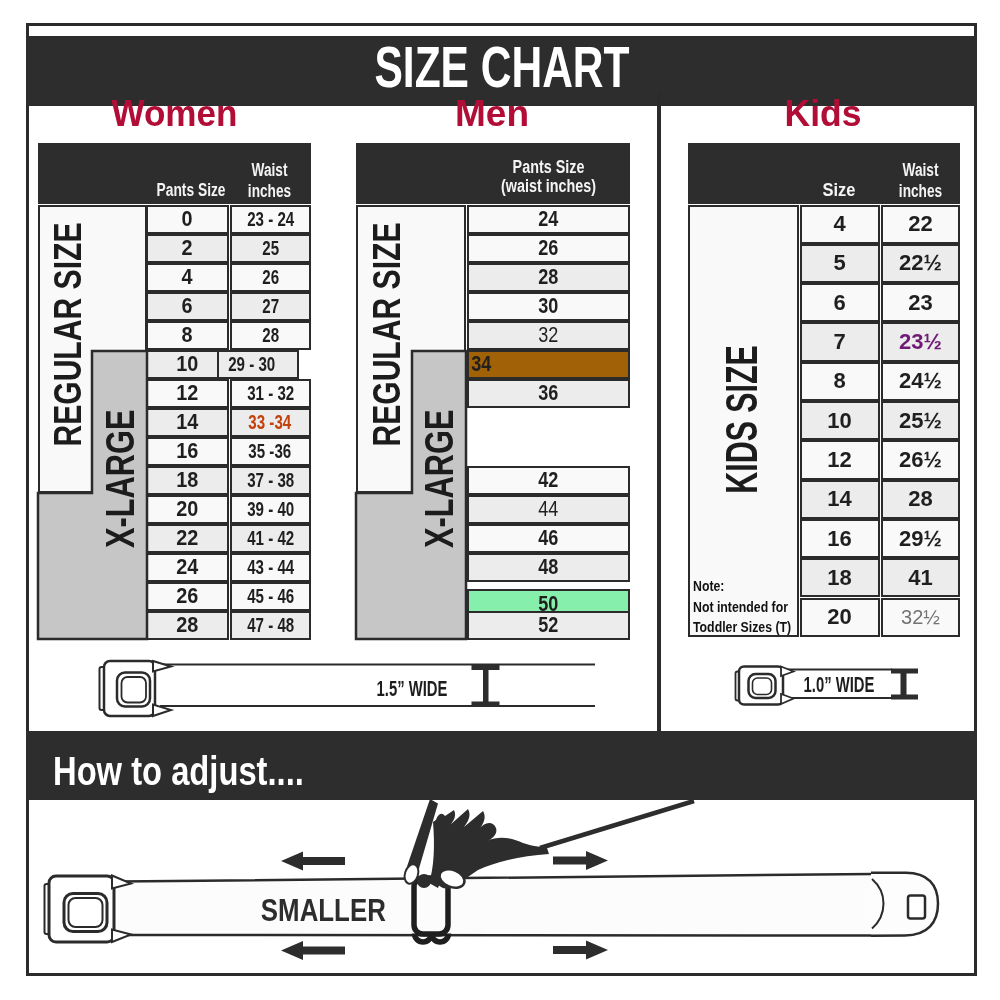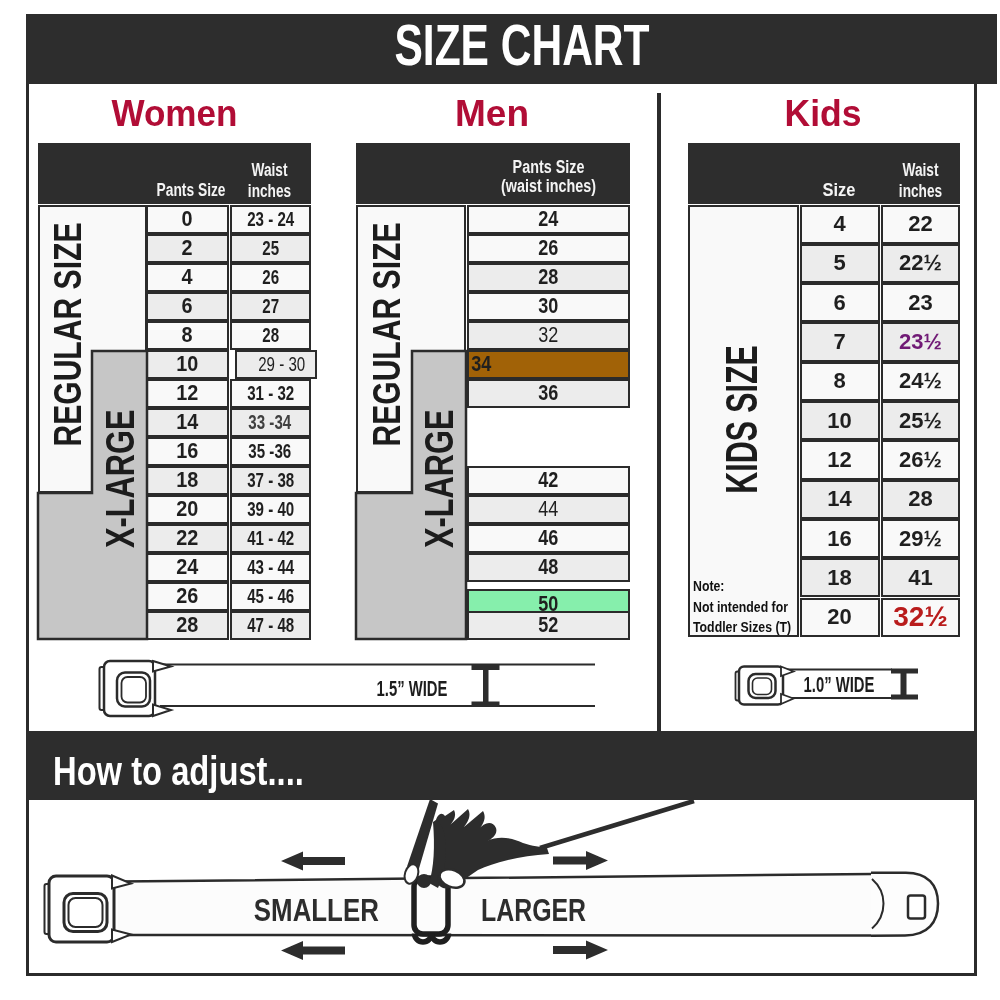--- a/index.html
+++ b/index.html
@@ -1,21 +1,21 @@
 <!DOCTYPE html>
 <html><head><meta charset="utf-8"><style>
 html,body{margin:0;padding:0;background:#ffffff;}
 body{width:1000px;height:1000px;font-family:"Liberation Sans",sans-serif;-webkit-font-smoothing:antialiased;}
 .abs{position:absolute;}
 </style></head><body>
 <div style="position:relative;width:1000px;height:1000px;overflow:hidden;">
 
 <div class="abs" style="left:26px;top:23px;width:951px;height:953px;border:3.5px solid #2b2b2b;box-sizing:border-box;"></div>
 
-<div class="abs" style="left:26px;top:14px;width:951px;height:70px;background:#2d2d2d;display:flex;align-items:center;justify-content:center;padding-left:20px;">
+<div class="abs" style="left:26px;top:36px;width:951px;height:70px;background:#2d2d2d;display:flex;align-items:center;justify-content:center;">
       <span style="color:#fff;font-weight:bold;font-size:58px;transform:translateY(-5px) scaleX(0.733);letter-spacing:0px;">SIZE CHART</span>
     </div>
 
 <div class="abs" style="left:74px;top:93px;width:200px;text-align:center;font-weight:bold;font-size:37px;color:#b10d36;"><span style="display:inline-block;transform:scaleX(0.948);">Women</span></div>
 
 <div class="abs" style="left:392px;top:93px;width:200px;text-align:center;font-weight:bold;font-size:37px;color:#b10d36;">Men</div>
 
 <div class="abs" style="left:723px;top:93px;width:200px;text-align:center;font-weight:bold;font-size:37px;color:#b10d36;"><span style="display:inline-block;transform:scaleX(0.96);">Kids</span></div>
 
 <div class="abs" style="left:657px;top:93px;width:4px;height:638px;background:#2b2b2b;"></div>
@@ -65,37 +65,37 @@
     </div>
 
 <div style="position:absolute;left:229.5px;top:320.5px;width:81.5px;height:29.0px;background:#f9f9f9;border:2.5px solid #2b2b2b;box-sizing:border-box;display:flex;align-items:center;justify-content:center;font-weight:bold;font-size:21px;color:#1f1f1f;">
       <span style="display:inline-block;transform:scaleX(0.72);">28</span>
     </div>
 
 <div style="position:absolute;left:146px;top:349.5px;width:83px;height:29.0px;background:#ececec;border:2.5px solid #2b2b2b;box-sizing:border-box;display:flex;align-items:center;justify-content:center;font-weight:bold;font-size:22px;color:#1f1f1f;">
       <span style="display:inline-block;transform:scaleX(0.9);">10</span>
     </div>
 
-<div style="position:absolute;left:235px;top:349.5px;width:81.5px;height:29.0px;background:#ececec;border:2.5px solid #2b2b2b;box-sizing:border-box;display:flex;align-items:center;justify-content:flex-end;font-weight:normal;font-size:21px;color:#1f1f1f;">
+<div style="position:absolute;left:217px;top:349.5px;width:81.5px;height:29.0px;background:#ececec;border:2.5px solid #2b2b2b;box-sizing:border-box;display:flex;align-items:center;justify-content:flex-start;font-weight:bold;font-size:21px;color:#1f1f1f;">
       <span style="display:inline-block;transform:scaleX(0.72);">29 - 30</span>
     </div>
 
 <div style="position:absolute;left:146px;top:378.5px;width:83px;height:29.0px;background:#f9f9f9;border:2.5px solid #2b2b2b;box-sizing:border-box;display:flex;align-items:center;justify-content:center;font-weight:bold;font-size:22px;color:#1f1f1f;">
       <span style="display:inline-block;transform:scaleX(0.9);">12</span>
     </div>
 
 <div style="position:absolute;left:229.5px;top:378.5px;width:81.5px;height:29.0px;background:#f9f9f9;border:2.5px solid #2b2b2b;box-sizing:border-box;display:flex;align-items:center;justify-content:center;font-weight:bold;font-size:21px;color:#1f1f1f;">
       <span style="display:inline-block;transform:scaleX(0.72);">31 - 32</span>
     </div>
 
 <div style="position:absolute;left:146px;top:407.5px;width:83px;height:29.0px;background:#ececec;border:2.5px solid #2b2b2b;box-sizing:border-box;display:flex;align-items:center;justify-content:center;font-weight:bold;font-size:22px;color:#1f1f1f;">
       <span style="display:inline-block;transform:scaleX(0.9);">14</span>
     </div>
 
-<div style="position:absolute;left:229.5px;top:407.5px;width:81.5px;height:29.0px;background:#ececec;border:2.5px solid #2b2b2b;box-sizing:border-box;display:flex;align-items:center;justify-content:center;font-weight:bold;font-size:21px;color:#404040;">
+<div style="position:absolute;left:229.5px;top:407.5px;width:81.5px;height:29.0px;background:#ececec;border:2.5px solid #2b2b2b;box-sizing:border-box;display:flex;align-items:center;justify-content:center;font-weight:bold;font-size:21px;color:#c2410c;">
       <span style="display:inline-block;transform:scaleX(0.72);">33 -34</span>
     </div>
 
 <div style="position:absolute;left:146px;top:436.5px;width:83px;height:29.0px;background:#f9f9f9;border:2.5px solid #2b2b2b;box-sizing:border-box;display:flex;align-items:center;justify-content:center;font-weight:bold;font-size:22px;color:#1f1f1f;">
       <span style="display:inline-block;transform:scaleX(0.9);">16</span>
     </div>
 
 <div style="position:absolute;left:229.5px;top:436.5px;width:81.5px;height:29.0px;background:#f9f9f9;border:2.5px solid #2b2b2b;box-sizing:border-box;display:flex;align-items:center;justify-content:center;font-weight:bold;font-size:21px;color:#1f1f1f;">
       <span style="display:inline-block;transform:scaleX(0.72);">35 -36</span>
     </div>
@@ -251,21 +251,21 @@
 <div style="position:absolute;left:799.5px;top:518.9px;width:80px;height:39.3px;background:#f9f9f9;border:2.5px solid #2b2b2b;box-sizing:border-box;display:flex;align-items:center;justify-content:center;font-weight:bold;font-size:22px;color:#1f1f1f;">16</div>
 
 <div style="position:absolute;left:881px;top:518.9px;width:79px;height:39.3px;background:#f9f9f9;border:2.5px solid #2b2b2b;box-sizing:border-box;display:flex;align-items:center;justify-content:center;font-weight:bold;font-size:22px;color:#1f1f1f;">29½</div>
 
 <div style="position:absolute;left:799.5px;top:558.2px;width:80px;height:39.3px;background:#ececec;border:2.5px solid #2b2b2b;box-sizing:border-box;display:flex;align-items:center;justify-content:center;font-weight:bold;font-size:22px;color:#1f1f1f;">18</div>
 
 <div style="position:absolute;left:881px;top:558.2px;width:79px;height:39.3px;background:#ececec;border:2.5px solid #2b2b2b;box-sizing:border-box;display:flex;align-items:center;justify-content:center;font-weight:bold;font-size:22px;color:#1f1f1f;">41</div>
 
 <div style="position:absolute;left:799.5px;top:597.5px;width:80px;height:39.3px;background:#f9f9f9;border:2.5px solid #2b2b2b;box-sizing:border-box;display:flex;align-items:center;justify-content:center;font-weight:bold;font-size:22px;color:#1f1f1f;">20</div>
 
-<div style="position:absolute;left:881px;top:597.5px;width:79px;height:39.3px;background:#f9f9f9;border:2.5px solid #2b2b2b;box-sizing:border-box;display:flex;align-items:center;justify-content:center;font-weight:bold;font-size:28px;color:#b91c1c;">32½</div>
+<div style="position:absolute;left:881px;top:597.5px;width:79px;height:39.3px;background:#f9f9f9;border:2.5px solid #2b2b2b;box-sizing:border-box;display:flex;align-items:center;justify-content:center;font-weight:normal;font-size:20px;color:#737373;">32½</div>
 
 <div class="abs" style="left:693px;top:576px;width:120px;font-size:15px;font-weight:bold;color:#111;line-height:20.5px;white-space:nowrap;transform:scaleX(0.82);transform-origin:left top;">Note:<br>Not intended for<br>Toddler Sizes (T)</div>
 <svg class="abs" style="left:0;top:0;" width="1000" height="1000" viewBox="0 0 1000 1000" fill="none">
 
 <polygon points="92,351 147,351 147,639 38,639 38,493 92,493" fill="#c6c6c6" stroke="#2b2b2b" stroke-width="2.5"></polygon>
 
 <polygon points="412,351 466,351 466,639 356,639 356,493 412,493" fill="#c6c6c6" stroke="#2b2b2b" stroke-width="2.5"></polygon>
 
 <path d="M160 664.5 H595 M160 706 H595" stroke="#2b2b2b" stroke-width="2"></path>
 
@@ -355,15 +355,14 @@
 <div class="abs" style="left:237px;top:320px;width:300px;height:30px;line-height:30px;text-align:center;font-weight:bold;font-size:38px;color:#1c1c1c;transform:rotate(-90deg);transform-origin:center;"><span style="display:inline-block;transform:scaleX(0.792);">REGULAR SIZE</span></div>
 
 <div class="abs" style="left:339px;top:464px;width:200px;height:30px;line-height:30px;text-align:center;font-weight:bold;font-size:41px;color:#1c1c1c;transform:rotate(-90deg);transform-origin:center;"><span style="display:inline-block;transform:scaleX(0.75);">X-LARGE</span></div>
 
 <div class="abs" style="left:592px;top:404px;width:300px;height:30px;line-height:30px;text-align:center;font-weight:bold;font-size:44px;color:#1c1c1c;white-space:nowrap;transform:rotate(-90deg);transform-origin:center;"><span style="display:inline-block;transform:scaleX(0.69);">KIDS SIZE</span></div>
 
 <div class="abs" style="left:26px;top:731px;width:951px;height:69px;background:#2d2d2d;"></div>
 
 <div class="abs" style="left:53px;top:751px;font-weight:bold;font-size:40px;line-height:40px;color:#fff;"><span style="display:inline-block;transform:scaleX(0.818);transform-origin:left;">How to adjust....</span></div>
 
-<div class="abs" style="left:216px;top:894px;width:200px;text-align:center;font-weight:bold;font-size:32px;line-height:32px;color:#2d2d2d;"><span style="display:inline-block;transform:scaleX(0.808);">SMALLER</span></div>
-
-<div class="abs" style="left:434px;top:894px;width:200px;text-align:center;font-weight:bold;font-size:32px;line-height:32px;color:#2d2d2d;"><span style="display:inline-block;transform:scaleX(0.777);">LARGER</span></div>
+<div class="abs" style="left:223px;top:894px;width:200px;text-align:center;font-weight:bold;font-size:32px;line-height:32px;color:#2d2d2d;"><span style="display:inline-block;transform:scaleX(0.808);">SMALLER</span></div>
+
 </div>
 </body></html>

